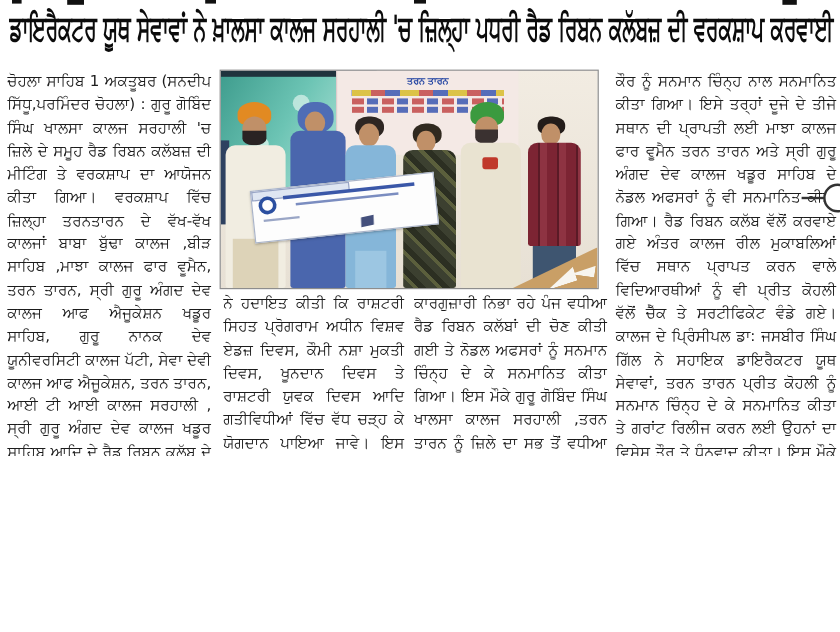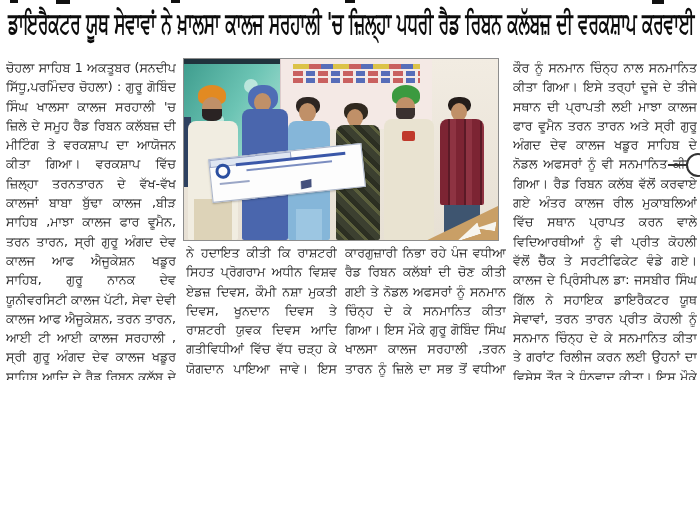--- a/index.html
+++ b/index.html
@@ -106,20 +106,21 @@
   <div id="col2" class="bodycol">ਨੇ ਹਦਾਇਤ ਕੀਤੀ ਕਿ ਰਾਸ਼ਟਰੀ ਸਿਹਤ ਪ੍ਰੋਗਰਾਮ ਅਧੀਨ ਵਿਸ਼ਵ ਏਡਜ਼ ਦਿਵਸ, ਕੌਮੀ ਨਸ਼ਾ ਮੁਕਤੀ ਦਿਵਸ, ਖੂਨਦਾਨ ਦਿਵਸ ਤੇ ਰਾਸ਼ਟਰੀ ਯੁਵਕ ਦਿਵਸ ਆਦਿ ਗਤੀਵਿਧੀਆਂ ਵਿੱਚ ਵੱਧ ਚੜ੍ਹ ਕੇ ਯੋਗਦਾਨ ਪਾਇਆ ਜਾਵੇ। ਇਸ ਮੌਕੇ ਡਾ: ਕਿਰਨਦੀਪ ਕੌਰ ਦਾ ਇੱਕ ਵਿਸ਼ੇਸ਼ ਲੈਕਚਰ ਵੀ ਕਰਵਾਇਆ ਗਿਆ। ਸਹਾਇਕ ਡਾਇਰੈਕਟਰ ਯੂਥ ਸੇਵਾਵਾਂ ਵਿਭਾਗ ਵੱਲੋਂ ਆਪਣੇ ਇਲਾਕੇ ਵਿੱਚ ਵਧੀਆ</div>
   <div id="col3" class="bodycol">ਕਾਰਗੁਜ਼ਾਰੀ ਨਿਭਾ ਰਹੇ ਪੰਜ ਵਧੀਆ ਰੈਡ ਰਿਬਨ ਕਲੱਬਾਂ ਦੀ ਚੋਣ ਕੀਤੀ ਗਈ ਤੇ ਨੋਡਲ ਅਫਸਰਾਂ ਨੂੰ ਸਨਮਾਨ ਚਿੰਨ੍ਹ ਦੇ ਕੇ ਸਨਮਾਨਿਤ ਕੀਤਾ ਗਿਆ। ਇਸ ਮੌਕੇ ਗੁਰੂ ਗੋਬਿੰਦ ਸਿੰਘ ਖਾਲਸਾ ਕਾਲਜ ਸਰਹਾਲੀ ,ਤਰਨ ਤਾਰਨ ਨੂੰ ਜ਼ਿਲੇ ਦਾ ਸਭ ਤੋਂ ਵਧੀਆ ਤੇ ਪਹਿਲੇ ਸਥਾਨ ਤੇ ਰਹਿਣ ਵਾਲਾ ਰੈਡ ਰਿਬਨ ਕਲੱਬ ਘੋਸ਼ਿਤ ਕੀਤਾ ਗਿਆ। ਕਾਲਜ ਦੀ ਇਸ ਪ੍ਰਾਪਤੀ ਲਈ ਰੈਡ ਰਿਬਨ ਕਲੱਬ ਦੇ ਨੋਡਲ ਅਫਸਰ ਡਾ: ਕੰਵਲਪ੍ਰੀਤ</div>
   <div id="col4" class="bodycol">ਕੌਰ ਨੂੰ ਸਨਮਾਨ ਚਿੰਨ੍ਹ ਨਾਲ ਸਨਮਾਨਿਤ ਕੀਤਾ ਗਿਆ। ਇਸੇ ਤਰ੍ਹਾਂ ਦੂਜੇ ਦੇ ਤੀਜੇ ਸਥਾਨ ਦੀ ਪ੍ਰਾਪਤੀ ਲਈ ਮਾਝਾ ਕਾਲਜ ਫਾਰ ਵੂਮੈਨ ਤਰਨ ਤਾਰਨ ਅਤੇ ਸ੍ਰੀ ਗੁਰੂ ਅੰਗਦ ਦੇਵ ਕਾਲਜ ਖਡੂਰ ਸਾਹਿਬ ਦੇ ਨੋਡਲ ਅਫਸਰਾਂ ਨੂੰ ਵੀ ਸਨਮਾਨਿਤ ਕੀਤਾ ਗਿਆ। ਰੈਡ ਰਿਬਨ ਕਲੱਬ ਵੱਲੋਂ ਕਰਵਾਏ ਗਏ ਅੰਤਰ ਕਾਲਜ ਰੀਲ ਮੁਕਾਬਲਿਆਂ ਵਿੱਚ ਸਥਾਨ ਪ੍ਰਾਪਤ ਕਰਨ ਵਾਲੇ ਵਿਦਿਆਰਥੀਆਂ ਨੂੰ ਵੀ ਪ੍ਰੀਤ ਕੋਹਲੀ ਵੱਲੋਂ ਚੈੱਕ ਤੇ ਸਰਟੀਫਿਕੇਟ ਵੰਡੇ ਗਏ। ਕਾਲਜ ਦੇ ਪ੍ਰਿੰਸੀਪਲ ਡਾ: ਜਸਬੀਰ ਸਿੰਘ ਗਿੱਲ ਨੇ ਸਹਾਇਕ ਡਾਇਰੈਕਟਰ ਯੂਥ ਸੇਵਾਵਾਂ, ਤਰਨ ਤਾਰਨ ਪ੍ਰੀਤ ਕੋਹਲੀ ਨੂੰ ਸਨਮਾਨ ਚਿੰਨ੍ਹ ਦੇ ਕੇ ਸਨਮਾਨਿਤ ਕੀਤਾ ਤੇ ਗਰਾਂਟ ਰਿਲੀਜ ਕਰਨ ਲਈ ਉਹਨਾਂ ਦਾ ਵਿਸ਼ੇਸ਼ ਤੌਰ ਤੇ ਧੰਨਵਾਦ ਕੀਤਾ। ਇਸ ਮੌਕੇ ਗੁਰੂ ਗੋਬਿੰਦ ਸਿੰਘ ਖਾਲਸਾ ਕਾਲਜ ਸਰਹਾਲੀ, ਤਰਨ ਤਾਰਨ ਦੇ ਐਨ ਐਸ ਐਸ ਤੇ ਐਨ ਸੀ ਸੀ ਦੇ ਪ੍ਰੋਗਰਾਮ ਅਫਸਰ ਬਲਵਿੰਦਰ ਸਿੰਘ ,ਪ੍ਰੋ : ਜਸਪਾਲ ਸਿੰਘ ,ਰੈਡ ਰਿਬਨ ਕਲੱਬ ਦੇ ਮੈਂਬਰ ਮੈਡਮ ਜੈਦੀਪ ਵੀ ਹਾਜ਼ਰ ਸਨ।</div>
 
   <div id="photo">
     <div id="screen"></div>
     <div id="tv-edge"></div>
     <div id="side-sliver"></div>
 
     <div id="banner">
+      <div class="banner-ln" style="font-size:8px;">ਤਰਨ ਤਾਰਨ</div>
       <div class="banner-bar hl"></div>
       <div class="banner-bar"></div>
       <div class="banner-bar"></div>
     </div>
 
     <div class="person">
       <div class="head" style="left:14px;top:26px;width:28px;height:20px;background:#e28a22;border-radius:50% 50% 35% 35%;"></div>
       <div class="face" style="left:18px;top:38px;width:20px;height:20px;"></div>
       <div class="beard" style="left:18px;top:50px;width:20px;height:12px;"></div>
       <div class="torso" style="left:4px;top:62px;width:50px;height:119px;background:#f1ede1;"></div>

